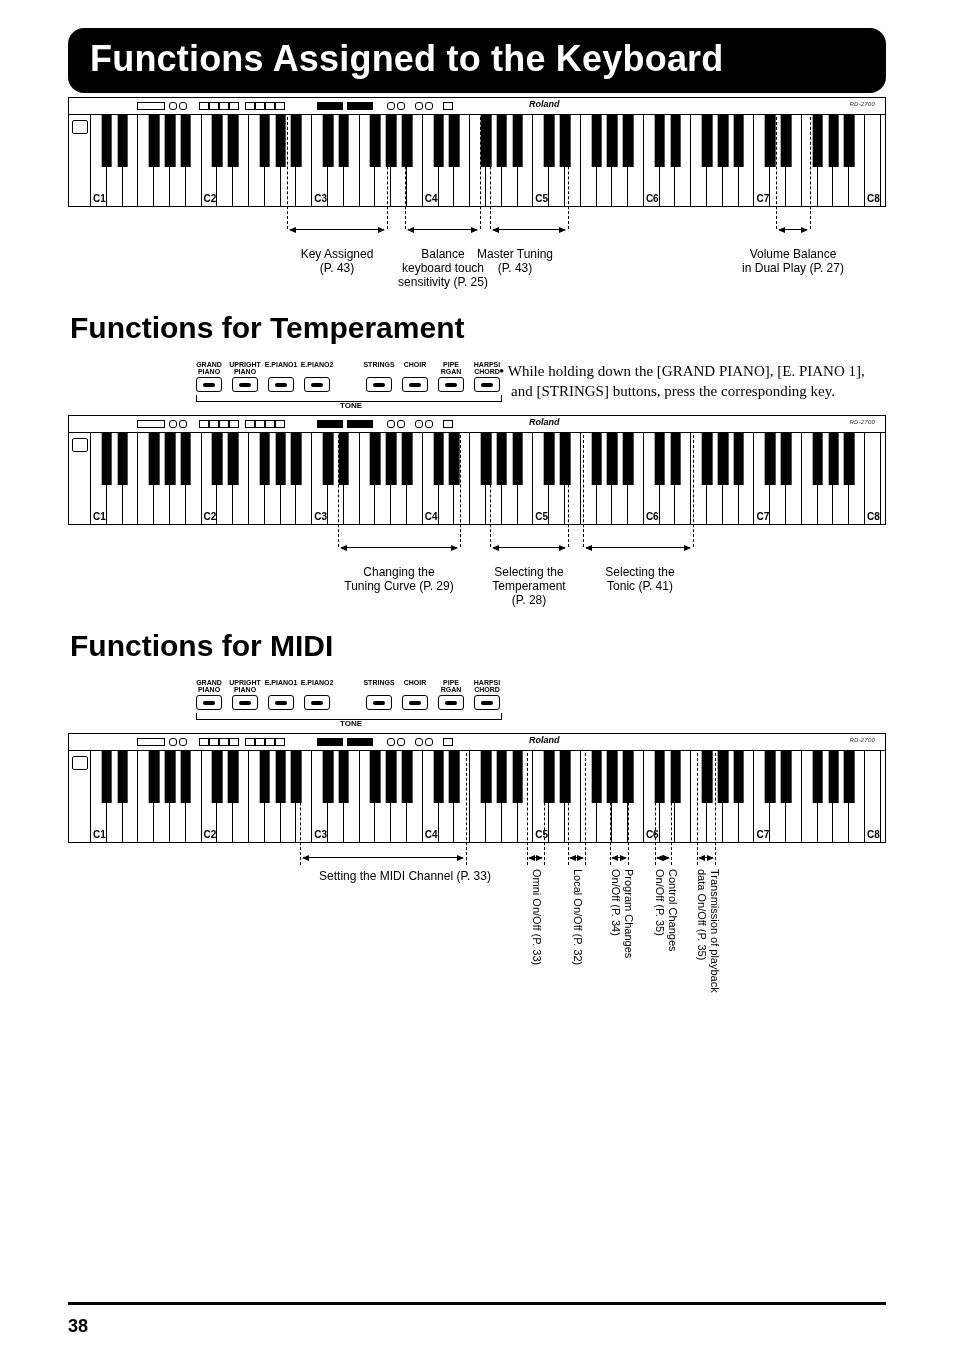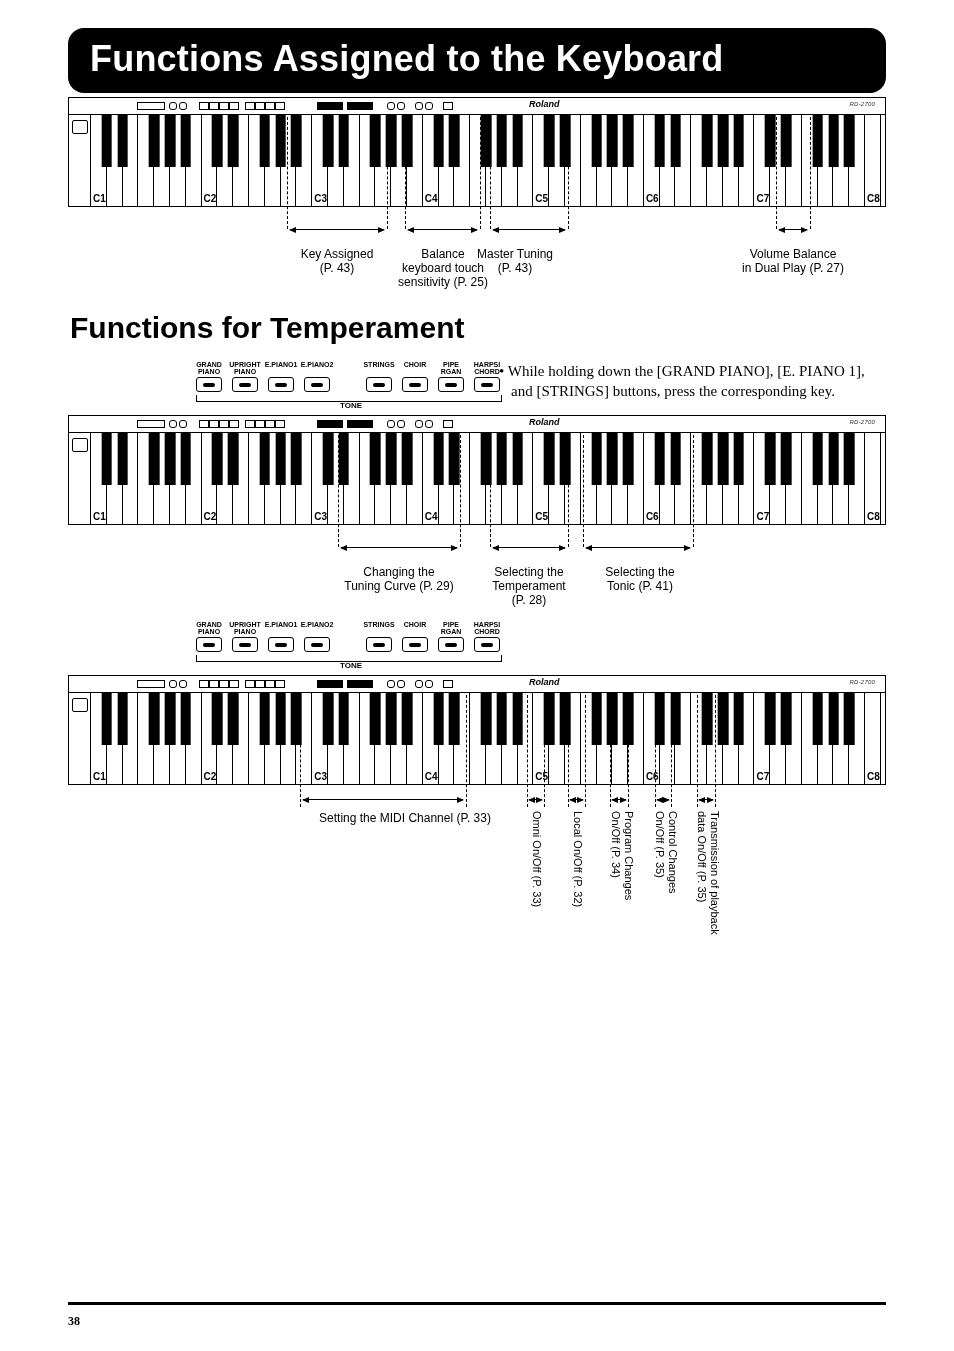--- a/index.html
+++ b/index.html
@@ -233,24 +233,24 @@
   
   .footer-rule{
     position:absolute;
     left:var(--margin-lr);right:var(--margin-lr);
     bottom:46px;
     border-top:3px solid #000;
   }
   .page-num{
     position:absolute;
     left:var(--margin-lr);
-    bottom:22px;
-    font-family:Liberation Serif, serif;
+    bottom:14px;
+    font-family:Liberation Sans, sans-serif;
     font-weight:900;
-    font-size:12px;
+    font-size:18px;
   }
 
   
   .mini{position:absolute;border:0.6px solid #000;height:6px;top:4px;}
 </style>
 </head>
 <body>
 
 <div class="page">
 
@@ -589,20 +589,21 @@
       </div>
       <div class="annot small" style="left:461px;">
         <span>Selecting the</span><br><span>Temperament</span><br><span>(P. 28)</span>
       </div>
       <div class="annot small" style="left:572px;">
         <span>Selecting the</span><br><span>Tonic (P. 41)</span>
       </div>
     </div>
   </div>
 
+  <div class="section-heading">Functions for MIDI</div>
   <div class="section-block">
 
     <div class="button-strip" style="height:56px;" id="tone-strip-2">
     <div class="tone-label" style="left: 141px; top: 6px;">GRAND<br>PIANO</div>
         <div class="tone-btn" style="left: 128px; top: 22px;"></div>
         <div class="tone-label" style="left: 177px; top: 6px;">UPRIGHT<br>PIANO</div>
         <div class="tone-btn" style="left: 164px; top: 22px;"></div>
         <div class="tone-label" style="left: 213px; top: 6px;">E.PIANO1</div>
         <div class="tone-btn" style="left: 200px; top: 22px;"></div>
         <div class="tone-label" style="left: 249px; top: 6px;">E.PIANO2</div>

